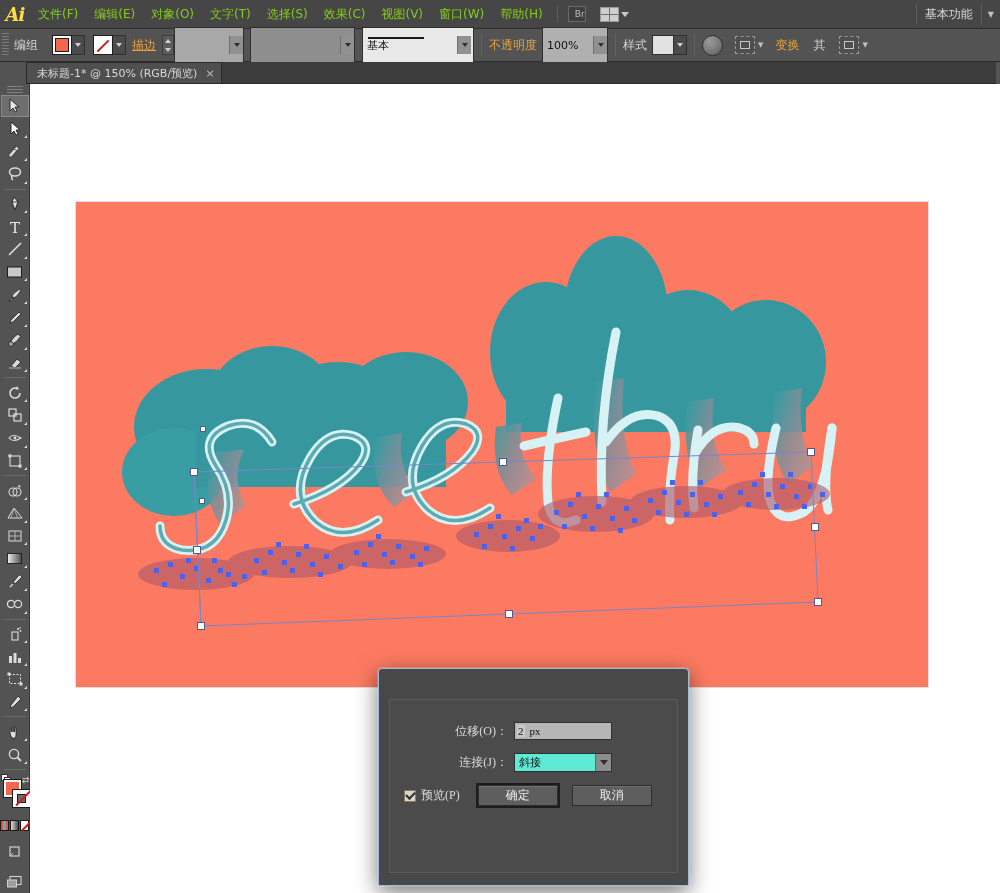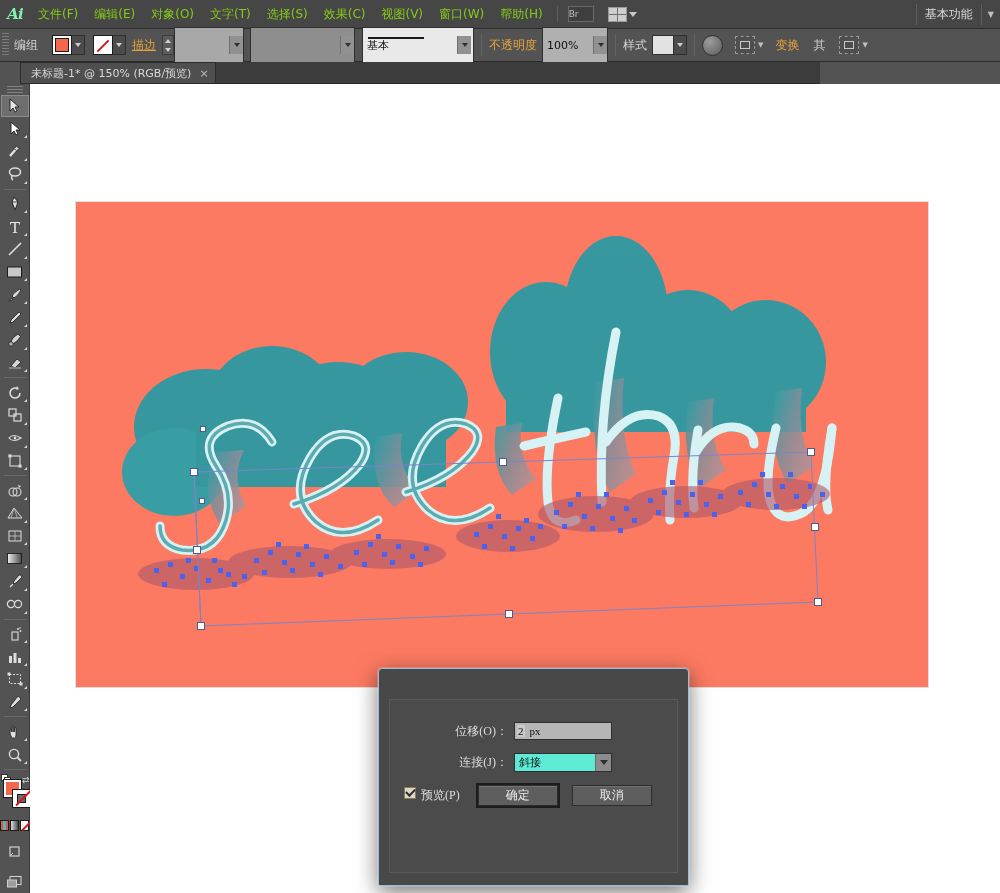--- a/index.html
+++ b/index.html
@@ -12,33 +12,33 @@
   .app { position: absolute; inset: 0; }
 
   
   .menubar {
     position: absolute; top: 0; left: 0; width: 1000px; height: 29px;
     background: #464646; display: flex; align-items: center;
     border-bottom: 1px solid #2d2d2d;
   }
   .ai-logo {
     width: 30px; height: 29px; display: flex; align-items: center;
-    justify-content: center; color: #86efac; font-weight: bold;
-    font-size: 15px; font-style: italic; letter-spacing: -1px;
+    justify-content: center; color: #fde047; font-weight: bold;
+    font-size: 18px; font-style: italic; letter-spacing: -1px;
     font-family: "DejaVu Serif", serif;
   }
   .menu-item {
     padding: 0 8px; height: 29px; line-height: 29px;
     font-size: 12px; color: #84cc16; white-space: nowrap; cursor: default;
   }
   .mb-sep { width: 1px; height: 16px; background: #5e5e5e; margin: 0 6px; }
   .mb-icon-btn {
-    width: 26px; height: 16px; background: #3f3f3f;
+    width: 18px; height: 16px; background: #3f3f3f;
     border: 1px solid #6a6a6a; margin-left: 4px;
-    display: flex; align-items: center; justify-content: flex-start;
+    display: flex; align-items: center; justify-content: flex-end;
   }
   .mb-icon-btn .gl { font-size: 9px; color: #bdbdbd; line-height: 1; }
   .arrange-btn {
     display: flex; align-items: center; margin-left: 14px; gap: 2px;
   }
   .arrange-box {
     width: 19px; height: 15px; border: 1px solid #9a9a9a;
     background: #6d6d6d; display: grid;
     grid-template-columns: 1fr 1fr; grid-template-rows: 1fr 1fr; gap: 1px;
   }
@@ -120,21 +120,21 @@
     width: 20px; height: 18px; border: 1px dashed #9a9a9a; background: #4e4e4e;
     display: flex; align-items: center; justify-content: center;
   }
   .dash-btn .inner { width: 10px; height: 8px; border: 1px solid #c8c8c8; }
   .orange-link { font-size: 12px; color: #e8a33d; white-space: nowrap; }
   .gray-link { font-size: 12px; color: #cfcfcf; white-space: nowrap; }
   .tiny-arrow { font-size: 7px; color: #c0c0c0; margin-left: 3px; }
 
   
   .tabbar {
-    position: absolute; top: 62px; left: 20px; width: 800px; height: 22px;
+    position: absolute; top: 62px; left: 26px; width: 970px; height: 22px;
     background: #3c3c3c; display: flex; align-items: flex-end;
     border-bottom: 1px solid #2a2a2a;
   }
   .doc-tab {
     height: 21px; background: #4f4f4f; border: 1px solid #2b2b2b; border-bottom: none;
     display: flex; align-items: center; padding: 0 6px 0 10px; gap: 8px;
     font-size: 11px; color: #d8d8d8; white-space: nowrap;
   }
   .tab-close { font-size: 11px; color: #bdbdbd; cursor: pointer; }
 
@@ -252,21 +252,21 @@
   .sel-combo .ar {
     position: absolute; right: 0; top: 0; width: 16px; height: 17px;
     background: #8c8c8c; border-left: 1px solid #6a6a6a;
     display: flex; align-items: center; justify-content: center;
   }
   .sel-combo .ar::after {
     content: ""; width: 0; height: 0; border-left: 4px solid transparent;
     border-right: 4px solid transparent; border-top: 5px solid #2f2f2f;
   }
   .dlg-footer { display: flex; align-items: center; padding: 0 14px; margin-top: 6px; }
-  .chk-wrap { display: flex; gap: 5px; }
+  .chk-wrap { display: flex; align-items: center; gap: 5px; }
   .chkbox {
     width: 12px; height: 12px; background: #d8d6cd; border: 1px solid #8a7a52;
     position: relative; display: flex; align-items: center; justify-content: center;
   }
   .chkbox::after {
     content: ""; width: 7px; height: 4px; border-left: 2px solid #2f2f2f;
     border-bottom: 2px solid #2f2f2f; transform: rotate(-45deg) translate(1px,-1px);
   }
   .chk-label { font-size: 12px; color: #dcdcdc; white-space: nowrap; }
   .dlg-btn {

